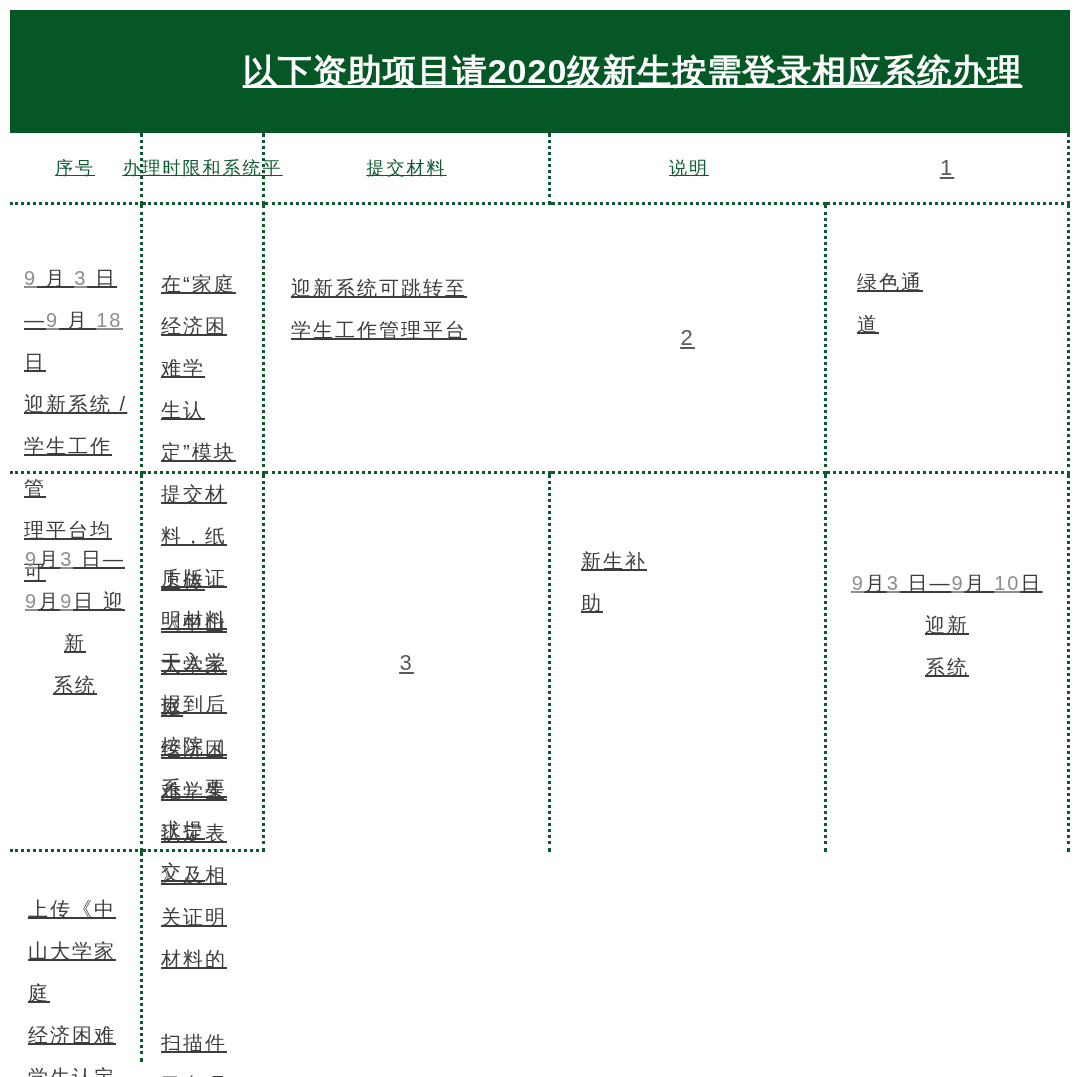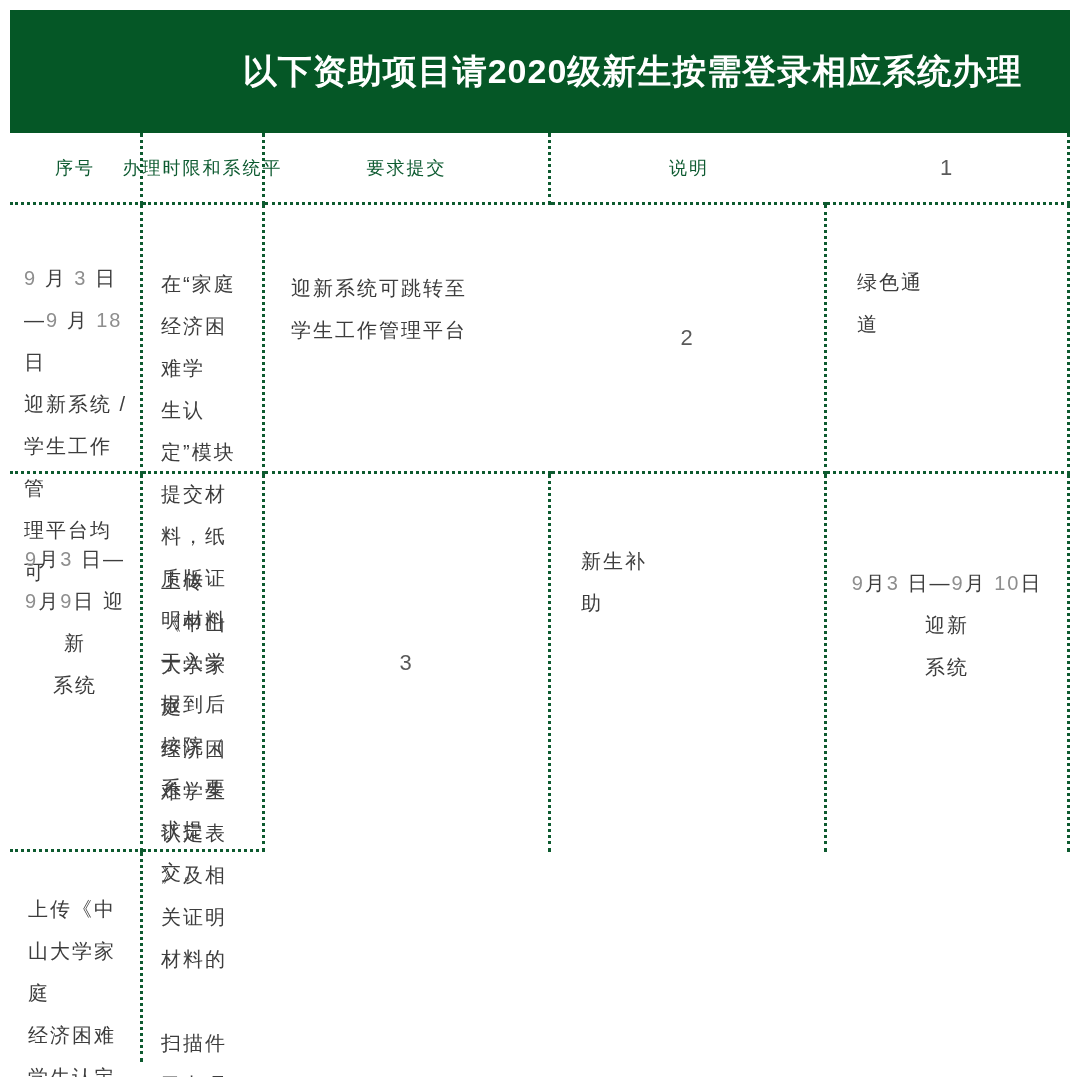--- a/index.html
+++ b/index.html
@@ -3,21 +3,21 @@
 <meta charset="utf-8">
 <style>
   :root{
     --banner-green:#055726;
     --border-green:#0d5a2f;
     --header-green:#0d5a30;
     --body-text:#3d3d3d;
     --digit-gray:#8e8e8e;
     --seq-gray:#5a5a5a;
   }
-  *{margin:0;padding:0;box-sizing:border-box;}
+  *{margin:0;padding:0;box-sizing:border-box;text-decoration:underline;}
   html,body{background:#ffffff;}
   .page{
     position:relative;
     width:1080px;height:1077px;
     background:#ffffff;
     overflow:hidden;
     font-family:"Liberation Sans",sans-serif;
     color:var(--body-text);
   }
   
@@ -98,21 +98,21 @@
 <div class="page">
 
   <div class="banner">
     <div class="banner-title">以下资助项目请2020级新生按需登录相应系统办理</div>
   </div>
 
   <div class="grid">
 
     <div class="cell hcell b-r b-b">序号</div>
     <div class="cell hcell b-r b-b">办理时限和系统平</div>
-    <div class="cell hcell b-r b-b">要求提交</div>
+    <div class="cell hcell b-r b-b">提交材料</div>
     <div class="cell hcell b-b">说明</div>
 
     <div class="cell c-no r1 b-r b-b">1</div>
     <div class="cell c-time r1 b-r b-b"><span class="dg">9</span> 月 <span class="dg">3</span> 日—<span class="dg">9</span> 月 <span class="dg">18</span> 日
 迎新系统 / 学生工作管
 理平台均可</div>
     <div class="cell c-mat r1 b-r b-b">在“家庭经济困难学
 生认定”模块提交材
 料，纸质版证明材料
 于入学报到后按院（

